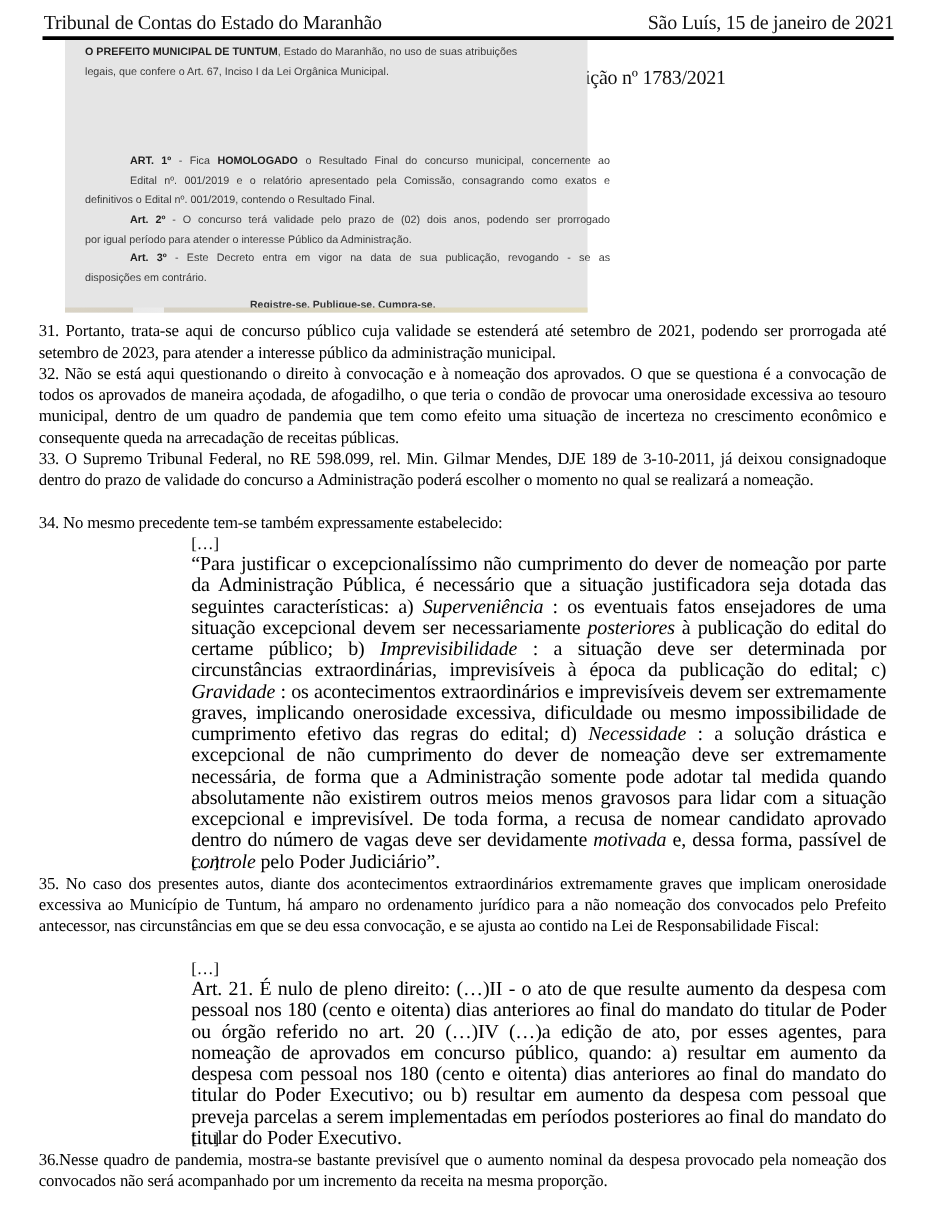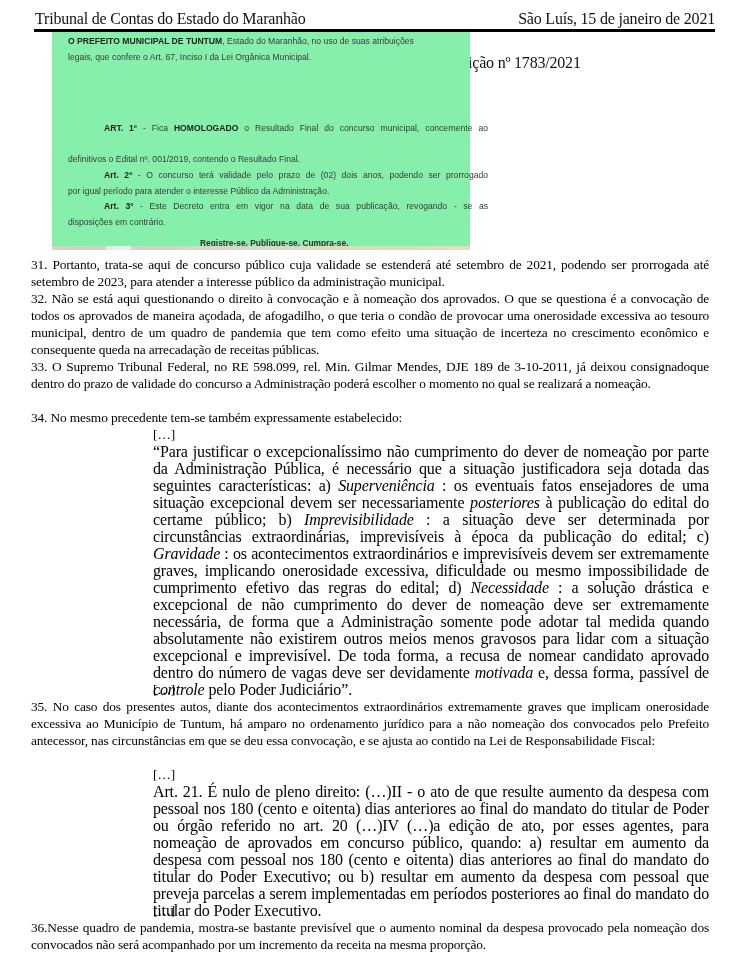--- a/index.html
+++ b/index.html
@@ -38,21 +38,21 @@
       background: #000;
     }
 
     
     .scan {
       position: absolute;
       left: 52px;
       top: 32px;
       width: 418px;
       height: 218px;
-      background: #86efac;
+      background: #e5e5e5;
       font-family: "Liberation Sans", sans-serif;
       color: #3a3a3a;
       font-size: 8.6px;
     }
     .scan .l { position: absolute; left: 16px; white-space: nowrap; }
     .scan .jl { position: absolute; left: 16px; width: 384px; text-align: justify; text-align-last: justify; white-space: nowrap; margin-left: 36px; }
     .scan b { color: #1e1e1e; }
     .scan .decreta {
       position: absolute;
       left: 0; right: 0;
@@ -117,20 +117,21 @@
   <span class="right">São Luís, 15 de janeiro de 2021</span>
 </div>
 <div class="header-rule"></div>
 
 <div class="scan">
   <div class="l" style="top:4px;"><b>O PREFEITO MUNICIPAL DE TUNTUM</b><span>, Estado do Maranhão, no uso de suas atribuições</span></div>
   <div class="l" style="top:20px;">legais, que confere o Art. 67, Inciso I da Lei Orgânica Municipal.</div>
 
 
   <div class="jl" style="top:91px;"><b>ART. 1º</b><span> - Fica </span><b>HOMOLOGADO</b><span> o Resultado Final do concurso municipal, concernente ao</span></div>
+  <div class="jl" style="top:107px;">Edital nº. 001/2019 e o relatório apresentado pela Comissão, consagrando como exatos e</div>
   <div class="l" style="top:122px;">definitivos o Edital nº. 001/2019, contendo o Resultado Final.</div>
 
   <div class="jl" style="top:138px;"><b>Art. 2º</b><span> - O concurso terá validade pelo prazo de (02) dois anos, podendo ser prorrogado</span></div>
   <div class="l" style="top:154px;">por igual período para atender o interesse Público da Administração.</div>
 
   <div class="jl" style="top:169px;"><b>Art. 3º</b><span> - Este Decreto entra em vigor na data de sua publicação, revogando - se as</span></div>
   <div class="l" style="top:185px;">disposições em contrário.</div>
 
   <div class="registre">Registre-se. Publique-se. Cumpra-se.</div>
   <div class="strip"></div>

